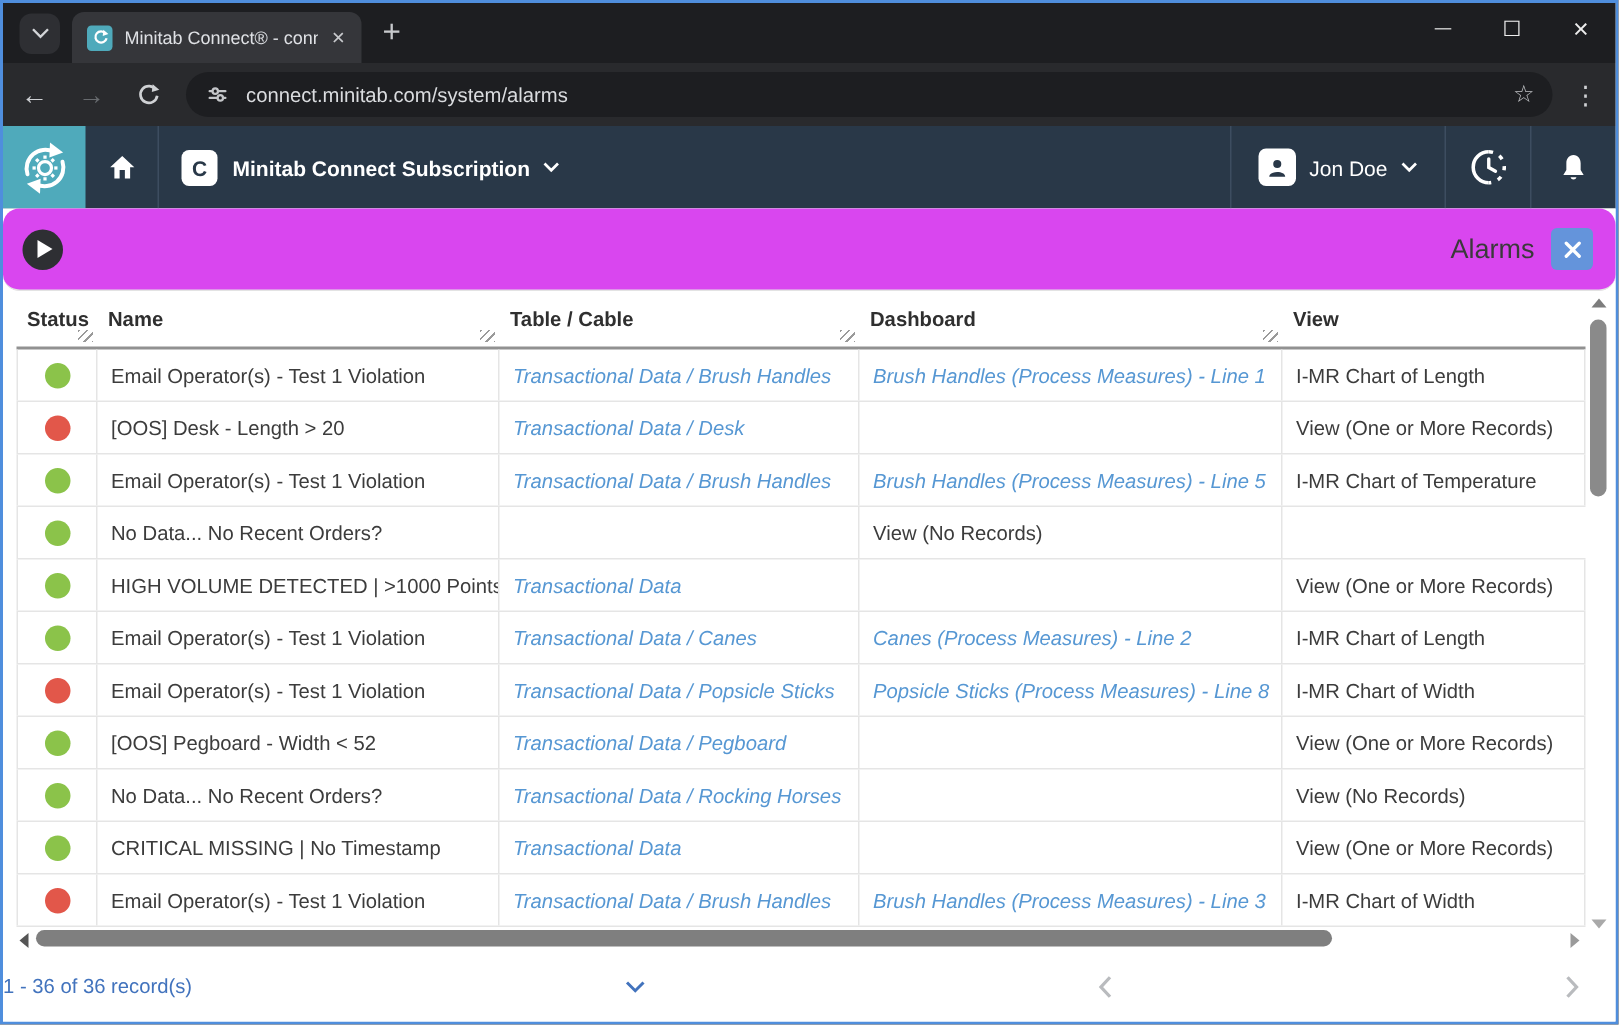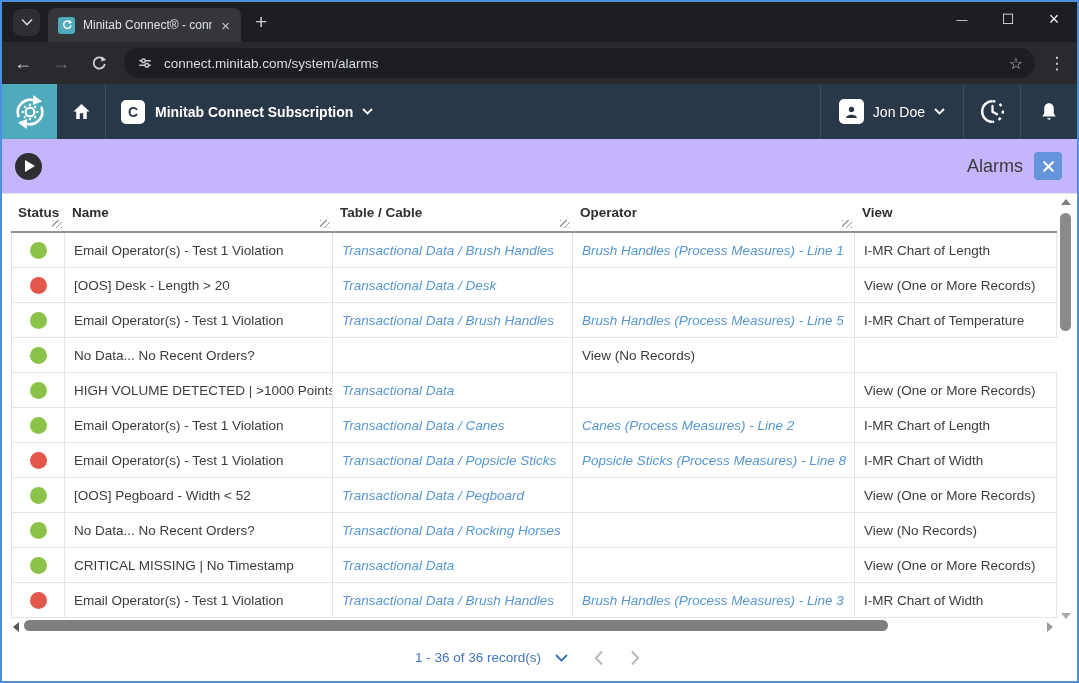--- a/index.html
+++ b/index.html
@@ -47,22 +47,22 @@
   .chev { margin-left:9px; display:flex; }
   .hdr-right { margin-left:auto; display:flex; align-items:center; height:69px; }
   .user-area { display:flex; align-items:center; padding:0 18px; height:55px; }
   .user-badge { width:25px; height:25px; background:#fff; border-radius:5px; display:flex;
                 align-items:center; justify-content:center; }
   .user-name { color:#fff; font-size:14px; margin-left:9px; }
   .icon-area { width:56px; height:55px; display:flex; align-items:center; justify-content:center; }
 
   
   .main { flex:1; background:#fff; position:relative; display:flex; flex-direction:column; }
-  .toolbar { height:55px; background:#c4b5fd; border-bottom:1px solid #e3e3e3; display:flex;
-             align-items:center; flex-shrink:0; }
+  .toolbar { height:55px; background:#d946ef; border-bottom:1px solid #e3e3e3; display:flex;
+             align-items:center; flex-shrink:0;border-radius:11px; }
   .play-btn { width:27px; height:27px; border-radius:50%; background:#2e2f33; margin-left:13px;
               display:flex; align-items:center; justify-content:center; }
   .play-tri { width:0; height:0; border-left:10px solid #fff; border-top:6px solid transparent;
               border-bottom:6px solid transparent; margin-left:3px; }
   .toolbar-right { margin-left:auto; display:flex; align-items:center; margin-right:15px; }
   .panel-title { font-size:18px; color:#3a3a3a; }
   .close-panel { width:28px; height:28px; background:#6494db; border-radius:4px; margin-left:11px;
                  display:flex; align-items:center; justify-content:center; color:#fff;
                  font-size:17px; line-height:1; }
 
@@ -93,21 +93,21 @@
       background:#8a8a8a; border-radius:6px; }
   .hscroll { height:16px; position:relative; flex-shrink:0; margin-left:9px; width:1046px; }
   .hscroll .arrow-left { position:absolute; left:2px; top:4px; width:0; height:0;
       border-top:5px solid transparent; border-bottom:5px solid transparent; border-right:6px solid #555; }
   .hscroll .arrow-right { position:absolute; right:4px; top:4px; width:0; height:0;
       border-top:5px solid transparent; border-bottom:5px solid transparent; border-left:6px solid #9a9a9a; }
   .hscroll .thumb { position:absolute; left:13px; top:2px; width:864px; height:11px;
       background:#7f7f7f; border-radius:6px; }
 
   
-  .pager { flex:1; display:flex; align-items:center; justify-content:center; padding-right:24px; }
+  .pager { flex:1; display:flex; align-items:center; justify-content:space-between; padding-right:24px; }
   .pager-label { color:#4273bd; font-size:13.5px; }
   .pager-chev { margin-left:14px; display:flex; }
   .pager-arrow { margin-left:26px; display:flex; }
 </style>
 </head>
 <body>
 
 <div class="window">
 
   <div class="titlebar">
@@ -252,21 +252,21 @@
           </div>
         <div class="hcell">
             <span>Name</span>
             <span class="resize-handle"></span>
           </div>
         <div class="hcell">
             <span>Table / Cable</span>
             <span class="resize-handle"></span>
           </div>
         <div class="hcell">
-            <span>Operator</span>
+            <span>Dashboard</span>
             <span class="resize-handle"></span>
           </div>
         <div class="hcell">
             <span>View</span>
           </div>
       </div>
       <div>
       <div class="trow">
         <div class="cell first">
               <span class="dot green"></span>

